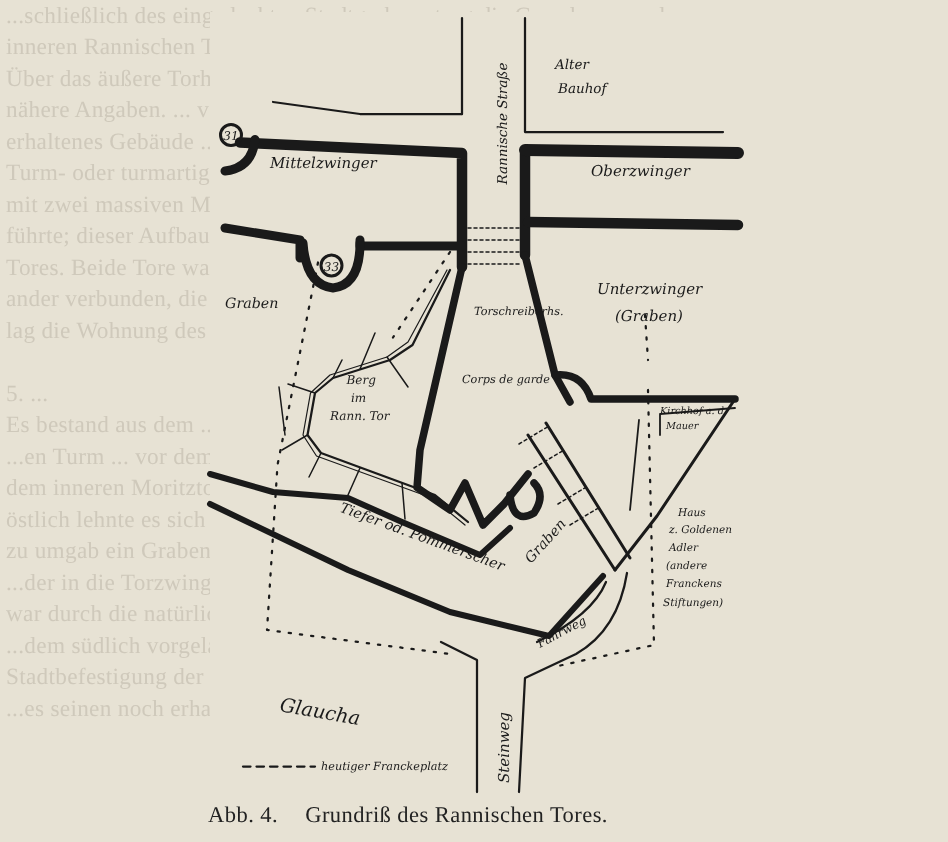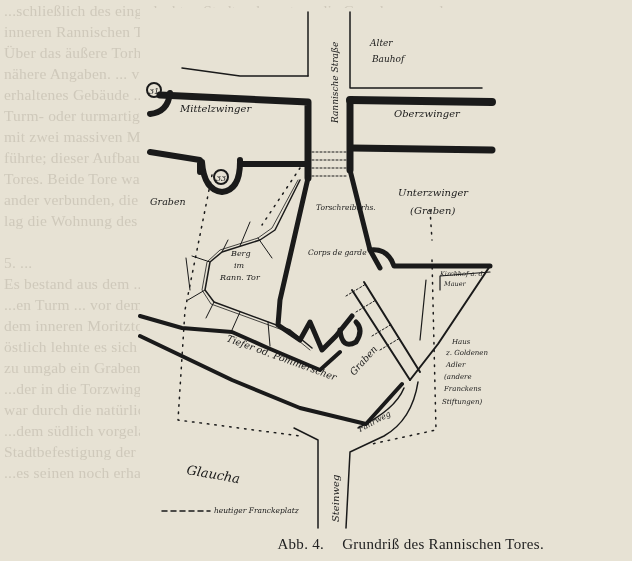--- a/index.html
+++ b/index.html
@@ -14,21 +14,21 @@
     position: absolute; left: 0; top: 0; width: 632px;
     color: #cfc9bb; font-size: 15.5px; line-height: 21px;
     text-align: justify; padding: 0 4px; box-sizing: border-box;
     letter-spacing: 0.2px;
   }
   .bleed p { margin: 0; white-space: nowrap; overflow: hidden; }
   svg.map { position: absolute; left: 0; top: 0; }
   .lbl { font-family: "DejaVu Serif", serif; font-style: italic; fill: #1a1a1a; }
   .caption {
     position: absolute; left: 0; width: 544px; top: 536px;
-    text-align: right; font-size: 15px; color: #222; letter-spacing: 0.3px;
+    text-align: center; font-size: 15px; color: #222; letter-spacing: 0.3px;
   }
   .caption .num { margin-right: 14px; }
 </style>
 </head>
 <body>
 
 <div class="page">
 
   <div class="bleed">
     <p>...schließlich des eingedeckten Stadtgrabens trug die Grundmauern des</p>

